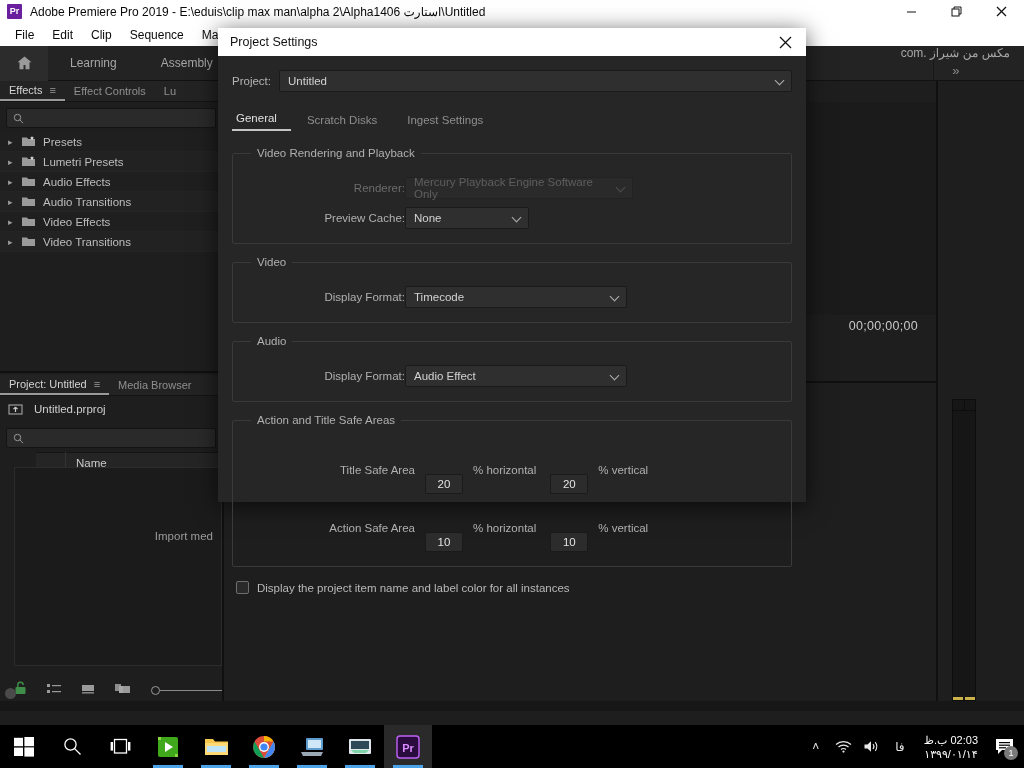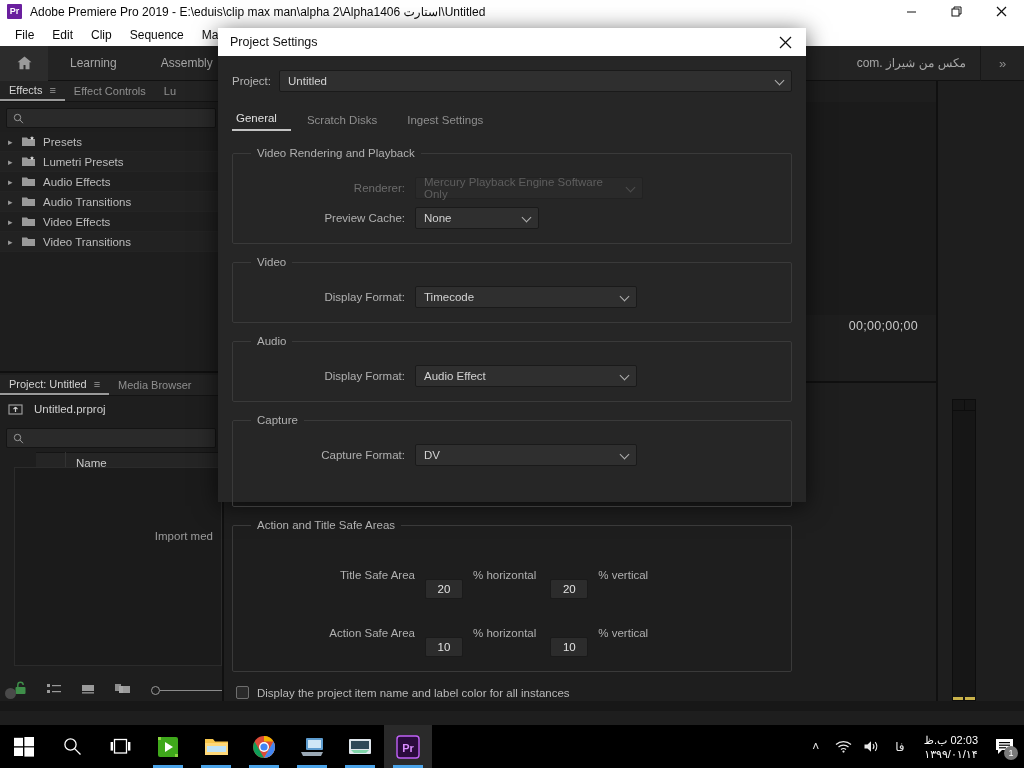--- a/index.html
+++ b/index.html
@@ -48,21 +48,21 @@
   }
   .ws-home {
     width: 48px; height: 35px; display: flex; align-items: center;
     justify-content: center; background: #2c2c2c;
   }
   .ws-tab {
     font-size: 12px; color: #a6a6a6; padding: 0 22px; height: 35px;
     display: flex; align-items: center; white-space: nowrap;
   }
   .ws-right {
-    margin-left: auto; display: flex; align-items: center; height: 35px;
+    margin-left: auto; display: flex; align-items: center; height: 35px; flex-direction: column;
   }
   .ws-persian {
     font-size: 12px; color: #a6a6a6; padding: 0 14px;
     direction: rtl; white-space: nowrap;
   }
   .ws-chev {
     width: 44px; height: 35px; display: flex; align-items: center;
     justify-content: center; color: #8c8c8c; font-size: 13px;
     border-left: 1px solid #171717;
   }
@@ -207,21 +207,20 @@
   .dtab.active { color: #e0e0e0; border-bottom: 2px solid #c4c4c4; }
 
   fieldset {
     border: 1px solid #3a3a3a; border-radius: 2px; padding: 10px 14px 14px 14px;
     margin-bottom: 12px;
   }
   legend { font-size: 11.5px; color: #b0b0b0; padding: 0 6px; margin-left: 4px; }
   .frow { display: flex; align-items: center; margin-top: 8px; }
   .frow .flabel {
     font-size: 11.5px; color: #b0b0b0; text-align: right; width: 158px;
-    margin-right: 10px;
   }
   .frow .flabel.dim { color: #6c6c6c; }
   .dd.w220 { width: 228px; }
   .dd.w130 { width: 222px; }
 
   .safe-row { display: flex; align-items: center; margin-top: 9px; }
   .safe-row .slabel { font-size: 11.5px; color: #b0b0b0; width: 168px; text-align: right; margin-right: 10px; }
   .numin {
     width: 38px; height: 20px; background: #2c2c2c; border: 1px solid #1a1a1a;
     border-radius: 2px; color: #e3e3e3; font-size: 11.5px; text-align: center;
@@ -597,27 +596,20 @@
       </fieldset>
 
       <fieldset>
         <legend>Audio</legend>
         <div class="frow">
           <span class="flabel">Display Format:</span>
           <span class="dd w130">Audio Effect</span>
         </div>
       </fieldset>
 
-      <fieldset style="padding-bottom:40px;">
-        <legend>Capture</legend>
-        <div class="frow">
-          <span class="flabel">Capture Format:</span>
-          <span class="dd w130">DV</span>
-        </div>
-      </fieldset>
 
       <fieldset>
         <legend>Action and Title Safe Areas</legend>
         <div class="safe-row">
           <span class="slabel">Title Safe Area</span>
           <input class="numin" value="20" style="">
           <span class="unit">% horizontal</span>
           <input class="numin" value="20" style="">
           <span class="unit">% vertical</span>
         </div>

